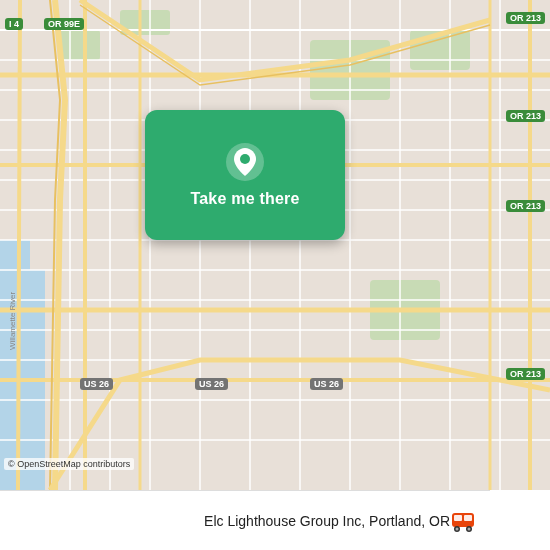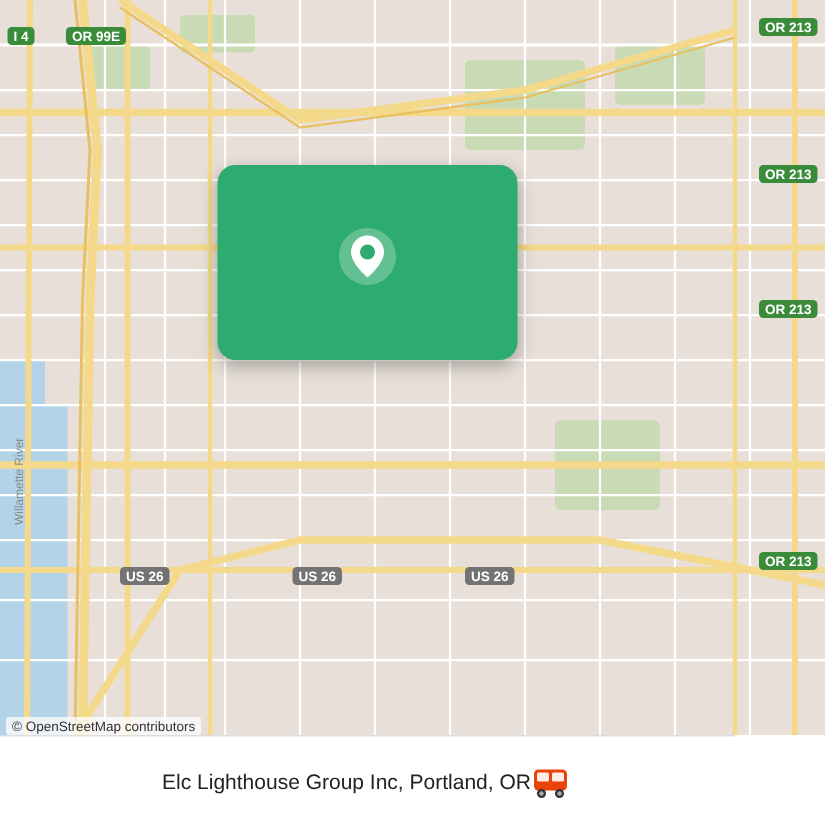--- a/index.html
+++ b/index.html
@@ -63,21 +63,21 @@
     }
 
     
     #bottom-bar {
       width: 490px;
       height: 60px;
       background: #ffffff;
       border-top: 1px solid #ddd;
       display: flex;
       align-items: center;
-      justify-content: center;
+      justify-content: flex-end;
       padding: 0 12px;
     }
 
     #bottom-bar .location-info {
       display: flex;
       flex-direction: column;
     }
 
     #bottom-bar .location-name {
       font-size: 14px;
@@ -99,21 +99,21 @@
     }
 
     .moovit-icon {
       width: 28px;
       height: 28px;
     }
 
     
     .osm-attr {
       position: absolute;
-      bottom: 0;
+      bottom: 20px;
       left: 4px;
       font-size: 9px;
       color: #333;
       background: rgba(255,255,255,0.75);
       padding: 1px 4px;
       border-radius: 2px;
       z-index: 5;
     }
 
     
@@ -203,20 +203,21 @@
 
   <div class="osm-attr">© OpenStreetMap contributors</div>
 
   <div id="popup-card">
 
     <svg class="pin-icon" viewBox="0 0 40 40" xmlns="http://www.w3.org/2000/svg">
       <circle cx="20" cy="20" r="19" fill="rgba(255,255,255,0.25)"></circle>
       <path d="M20 6 C14 6 9 11 9 17 C9 25 20 34 20 34 C20 34 31 25 31 17 C31 11 26 6 20 6 Z" fill="white"></path>
       <circle cx="20" cy="17" r="5" fill="#2eab6e"></circle>
     </svg>
+    <span class="take-me-there">Take me there</span>
   </div>
 
 </div>
 
 <div id="bottom-bar">
   <div class="location-info">
     <span class="location-name">Elc Lighthouse Group Inc, Portland, OR</span>
   </div>
   <div class="moovit-logo">
 

